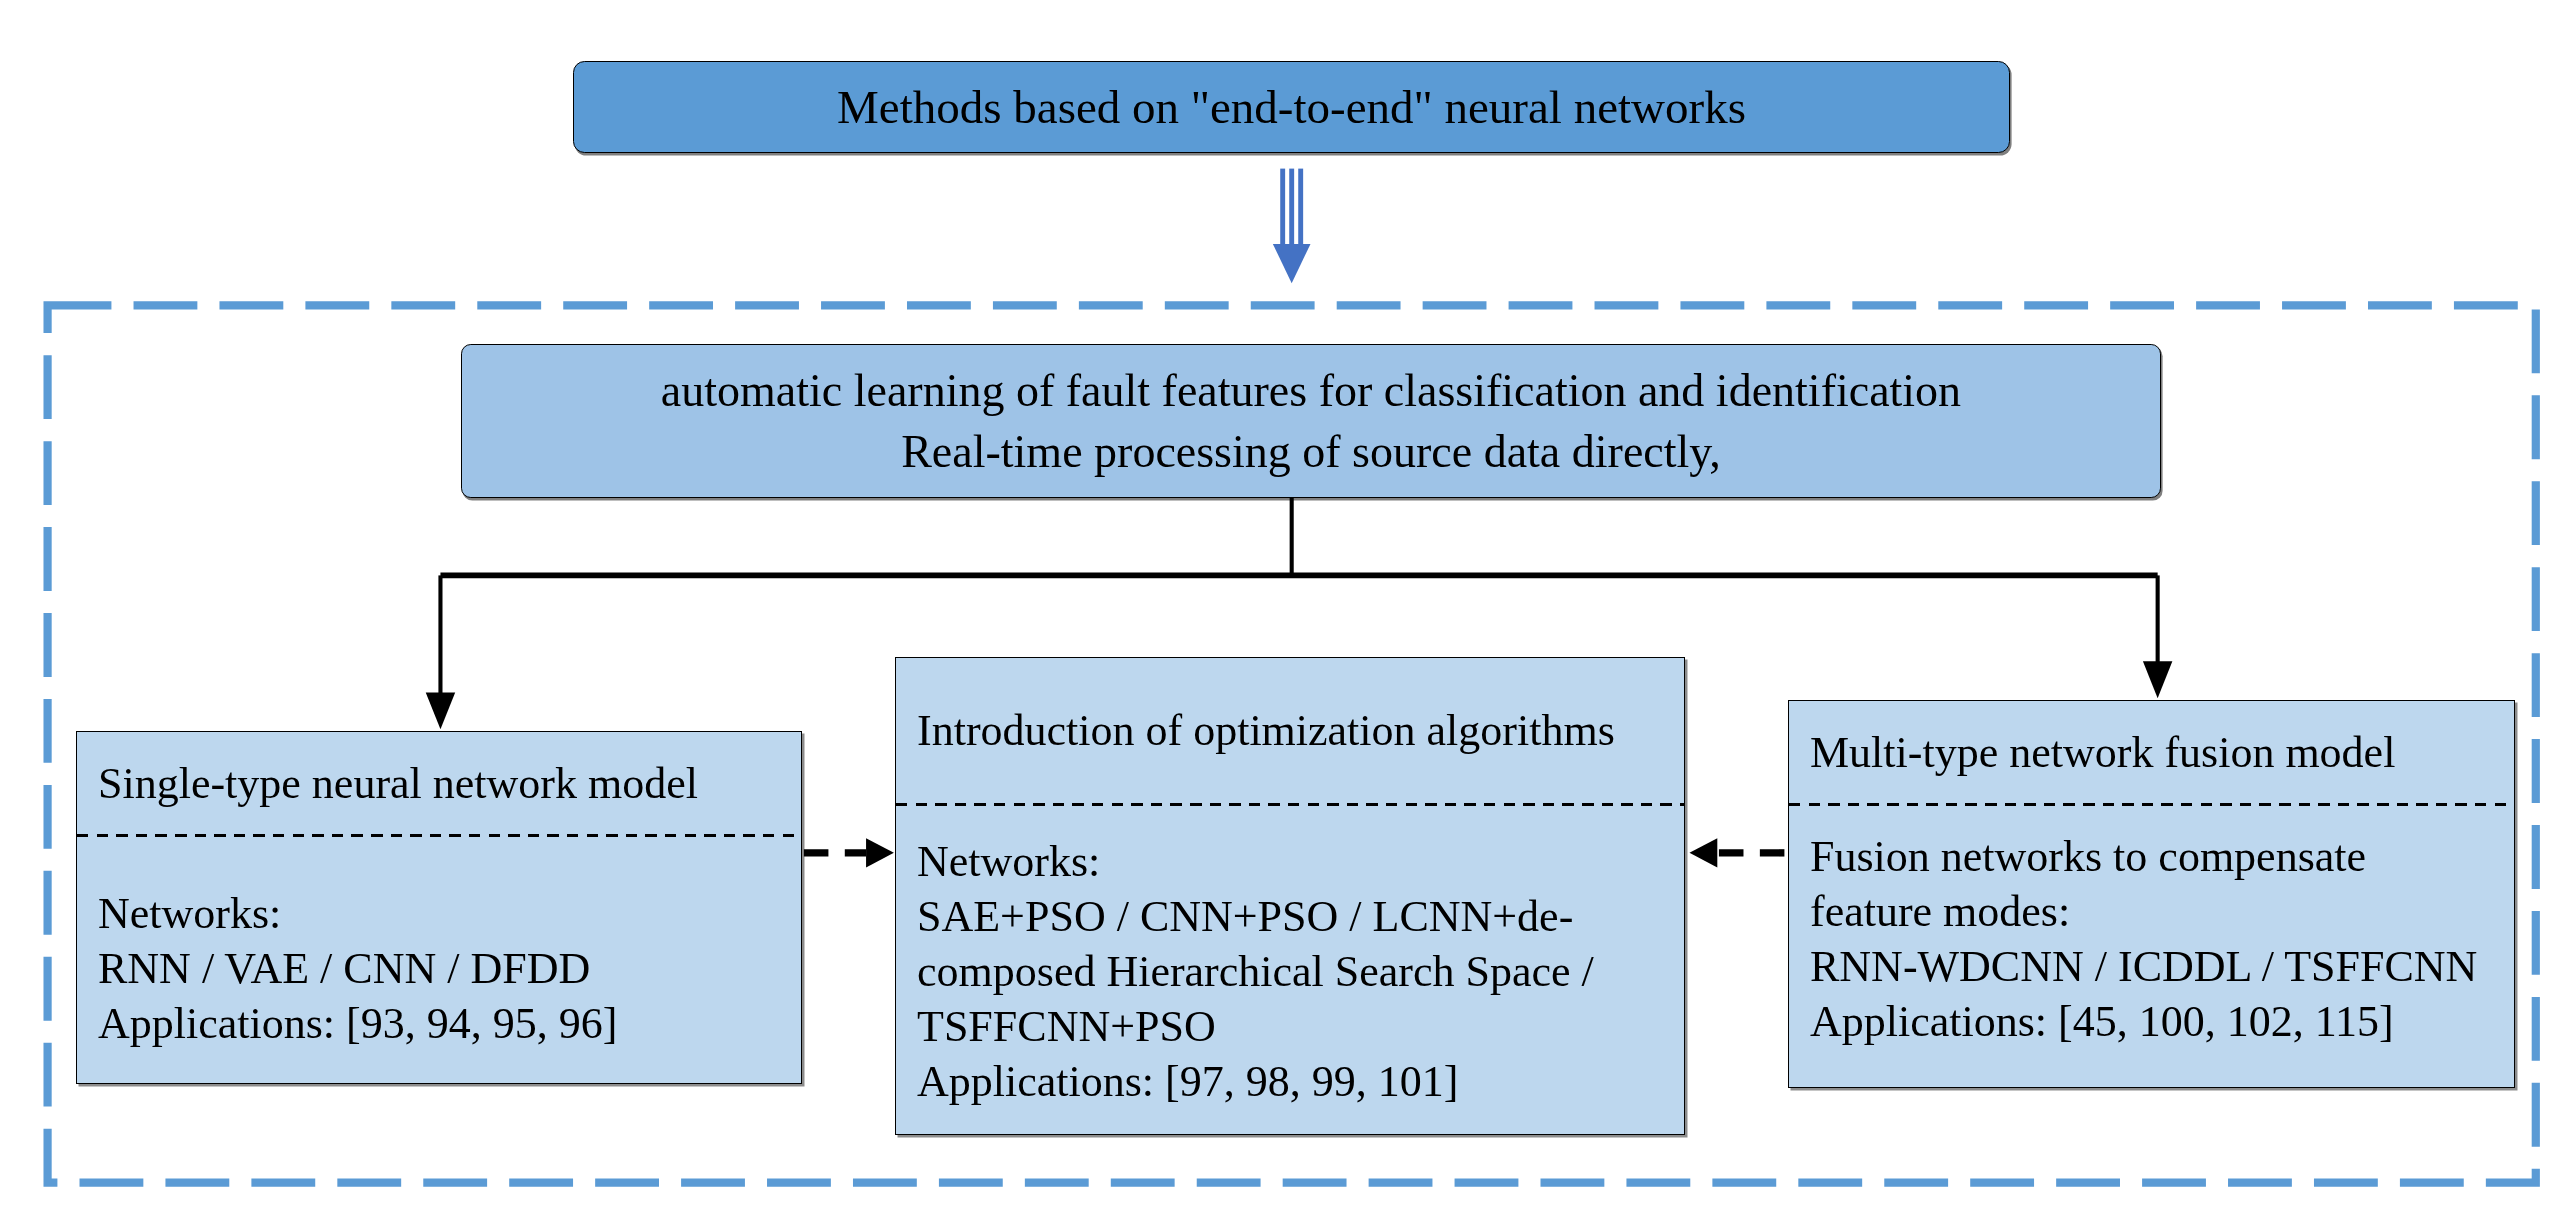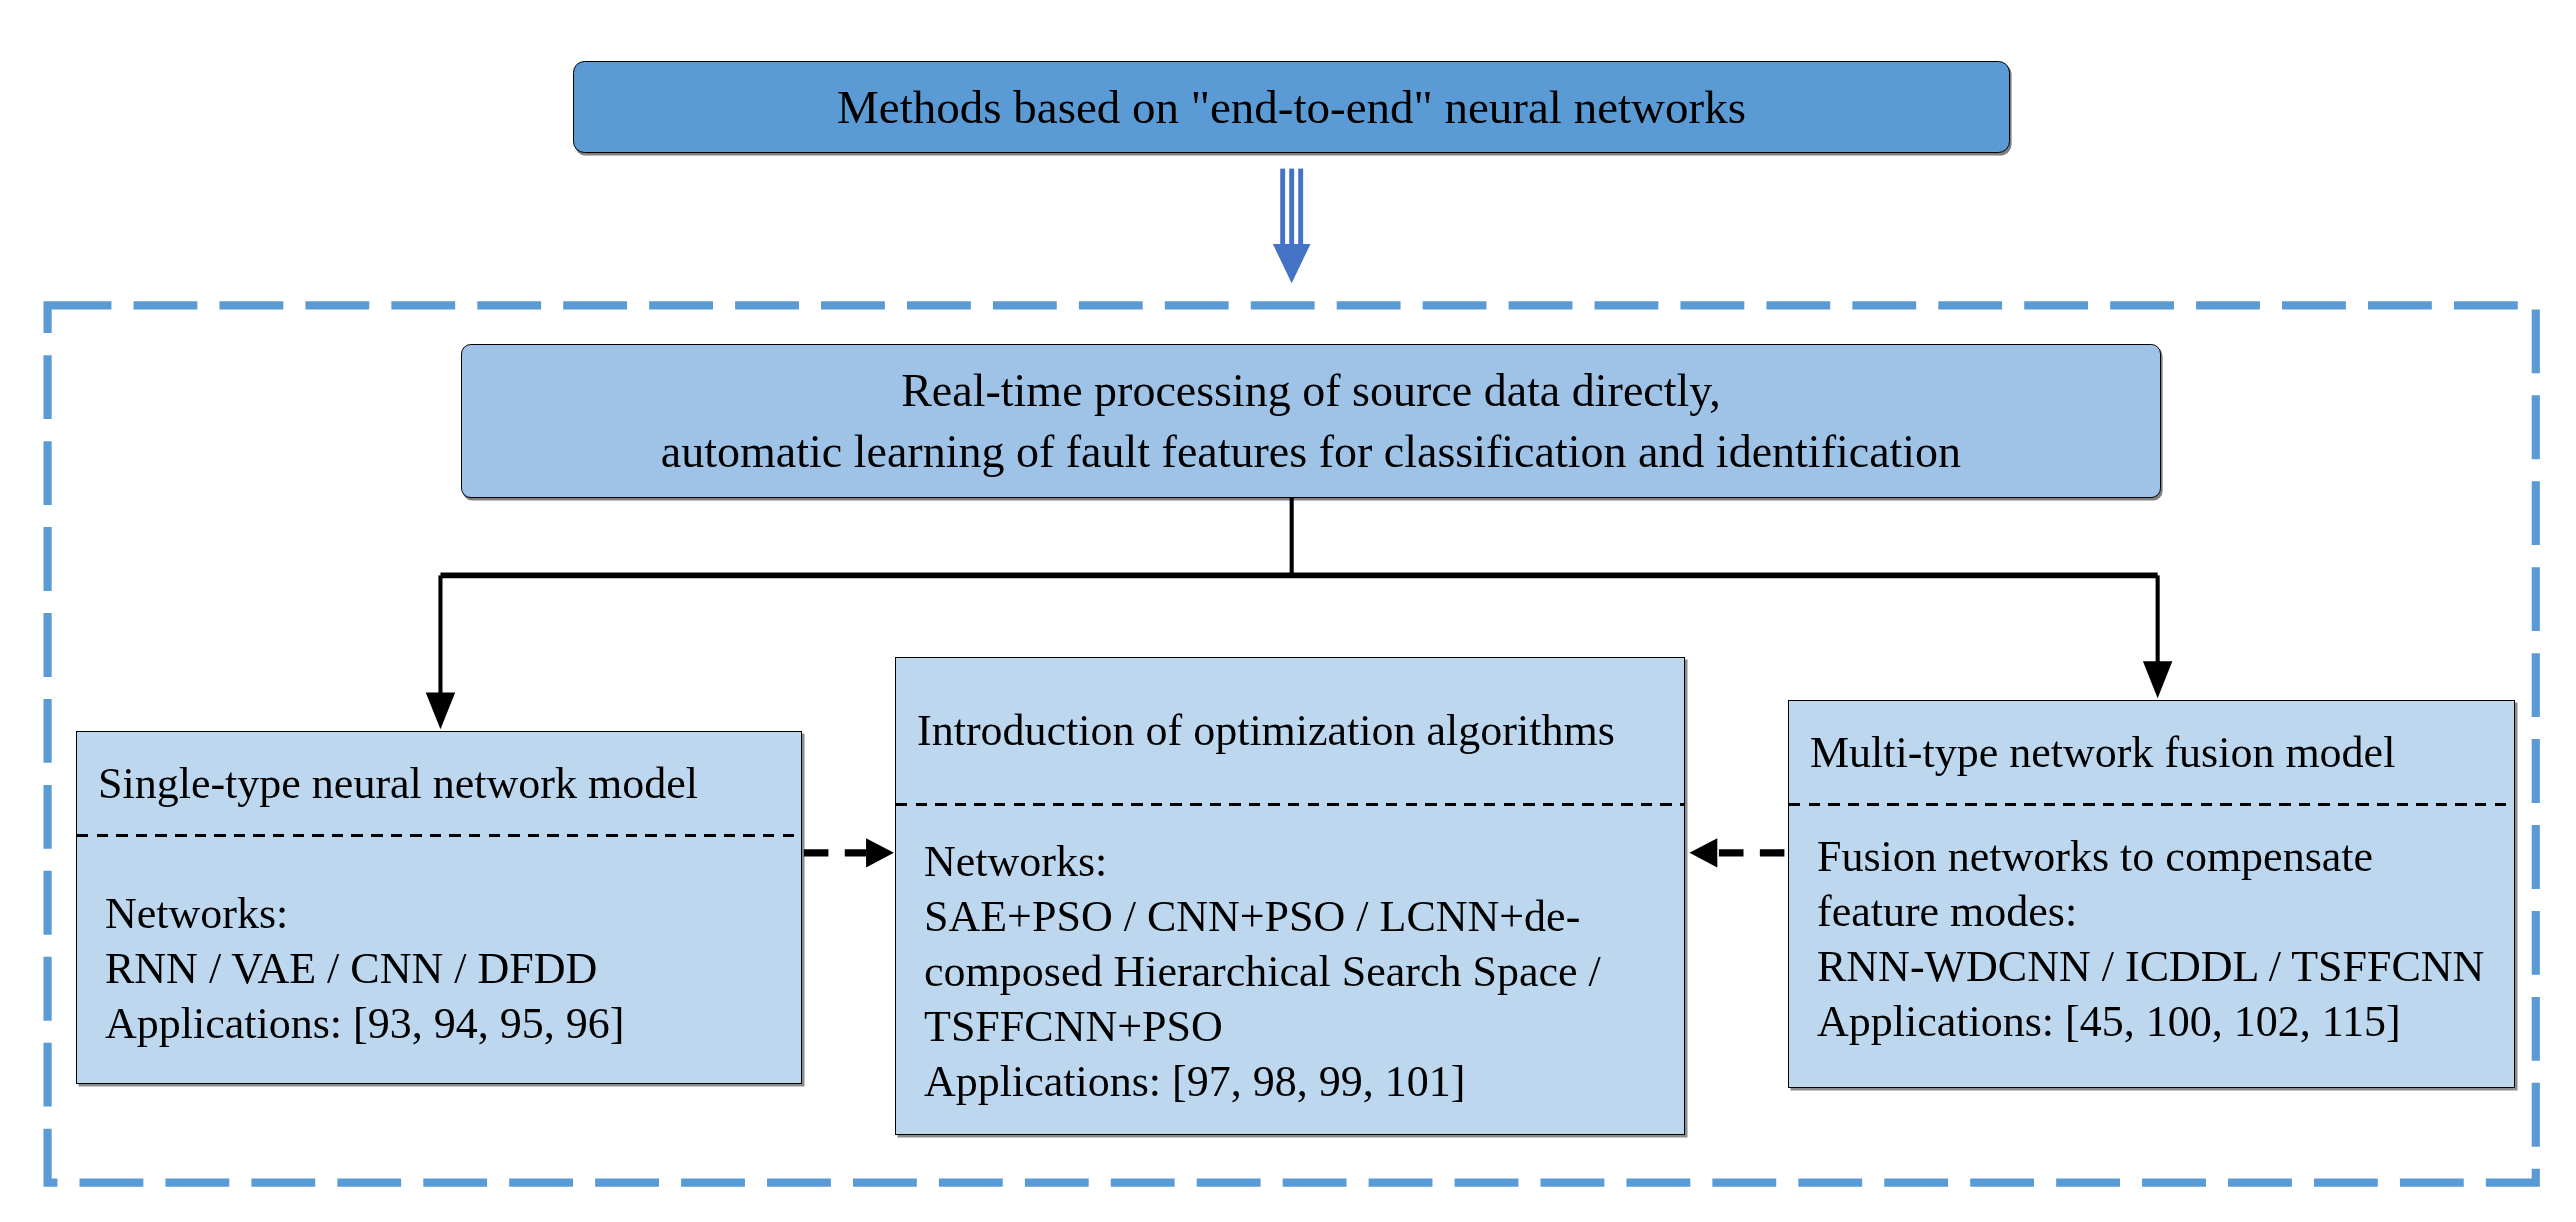--- a/index.html
+++ b/index.html
@@ -28,21 +28,21 @@
     font-size:46px;line-height:61px;text-align:center;white-space:nowrap;
     box-shadow:1.6px 2.5px 0 rgba(0,0,0,0.5);
   }
   .branch{
     background:#BDD7EE;font-size:44px;line-height:55px;
     display:flex;flex-direction:column;
   }
   .branch .title-area{display:flex;flex-direction:column;justify-content:center;padding:0 21px;flex:none;}
   .branch .separator{flex:none;height:2.5px;margin:0;
     background-image:repeating-linear-gradient(90deg,#000 0 11.5px,transparent 11.5px 19.6px);}
-  .branch .body{padding:0 28px;}
+  .branch .body{padding:0 21px;}
   .branch-left{left:76px;top:731px;width:726px;height:353px;}
   .branch-left .title-area{height:102px;}
   .branch-left .body{margin-top:49px;}
   .branch-mid{left:895px;top:657px;width:790px;height:478px;}
   .branch-mid .title-area{height:145px;}
   .branch-mid .body{margin-top:28px;}
   .branch-right{left:1788px;top:700px;width:727px;height:388px;}
   .branch-right .title-area{height:102px;}
   .branch-right .body{margin-top:23px;}
   .line{white-space:nowrap;}
@@ -81,22 +81,22 @@
       <line x1="2180" y1="1042" x2="2098" y2="1042" stroke="#000" stroke-width="9" stroke-dasharray="30 20"></line>
       <polygon points="2098,1024 2098,1060 2064,1042" fill="#000"></polygon>
     </g>
   </svg>
 
   <div class="box root-box">
     <span class="line">Methods based on "end-to-end" neural networks</span>
   </div>
 
   <div class="box summary-box">
+    <span class="line">automatic learning of fault features for classification and identification</span>
     <span class="line">Real-time processing of source data directly,</span>
-    <span class="line">automatic learning of fault features for classification and identification</span>
   </div>
 
   <div class="box branch branch-left shadowed">
     <div class="title-area">
       <div class="line">Single-type neural network model</div>
     </div>
     <div class="separator"></div>
     <div class="body">
       <div class="line">Networks:</div>
       <div class="line">RNN / VAE / CNN / DFDD</div>

